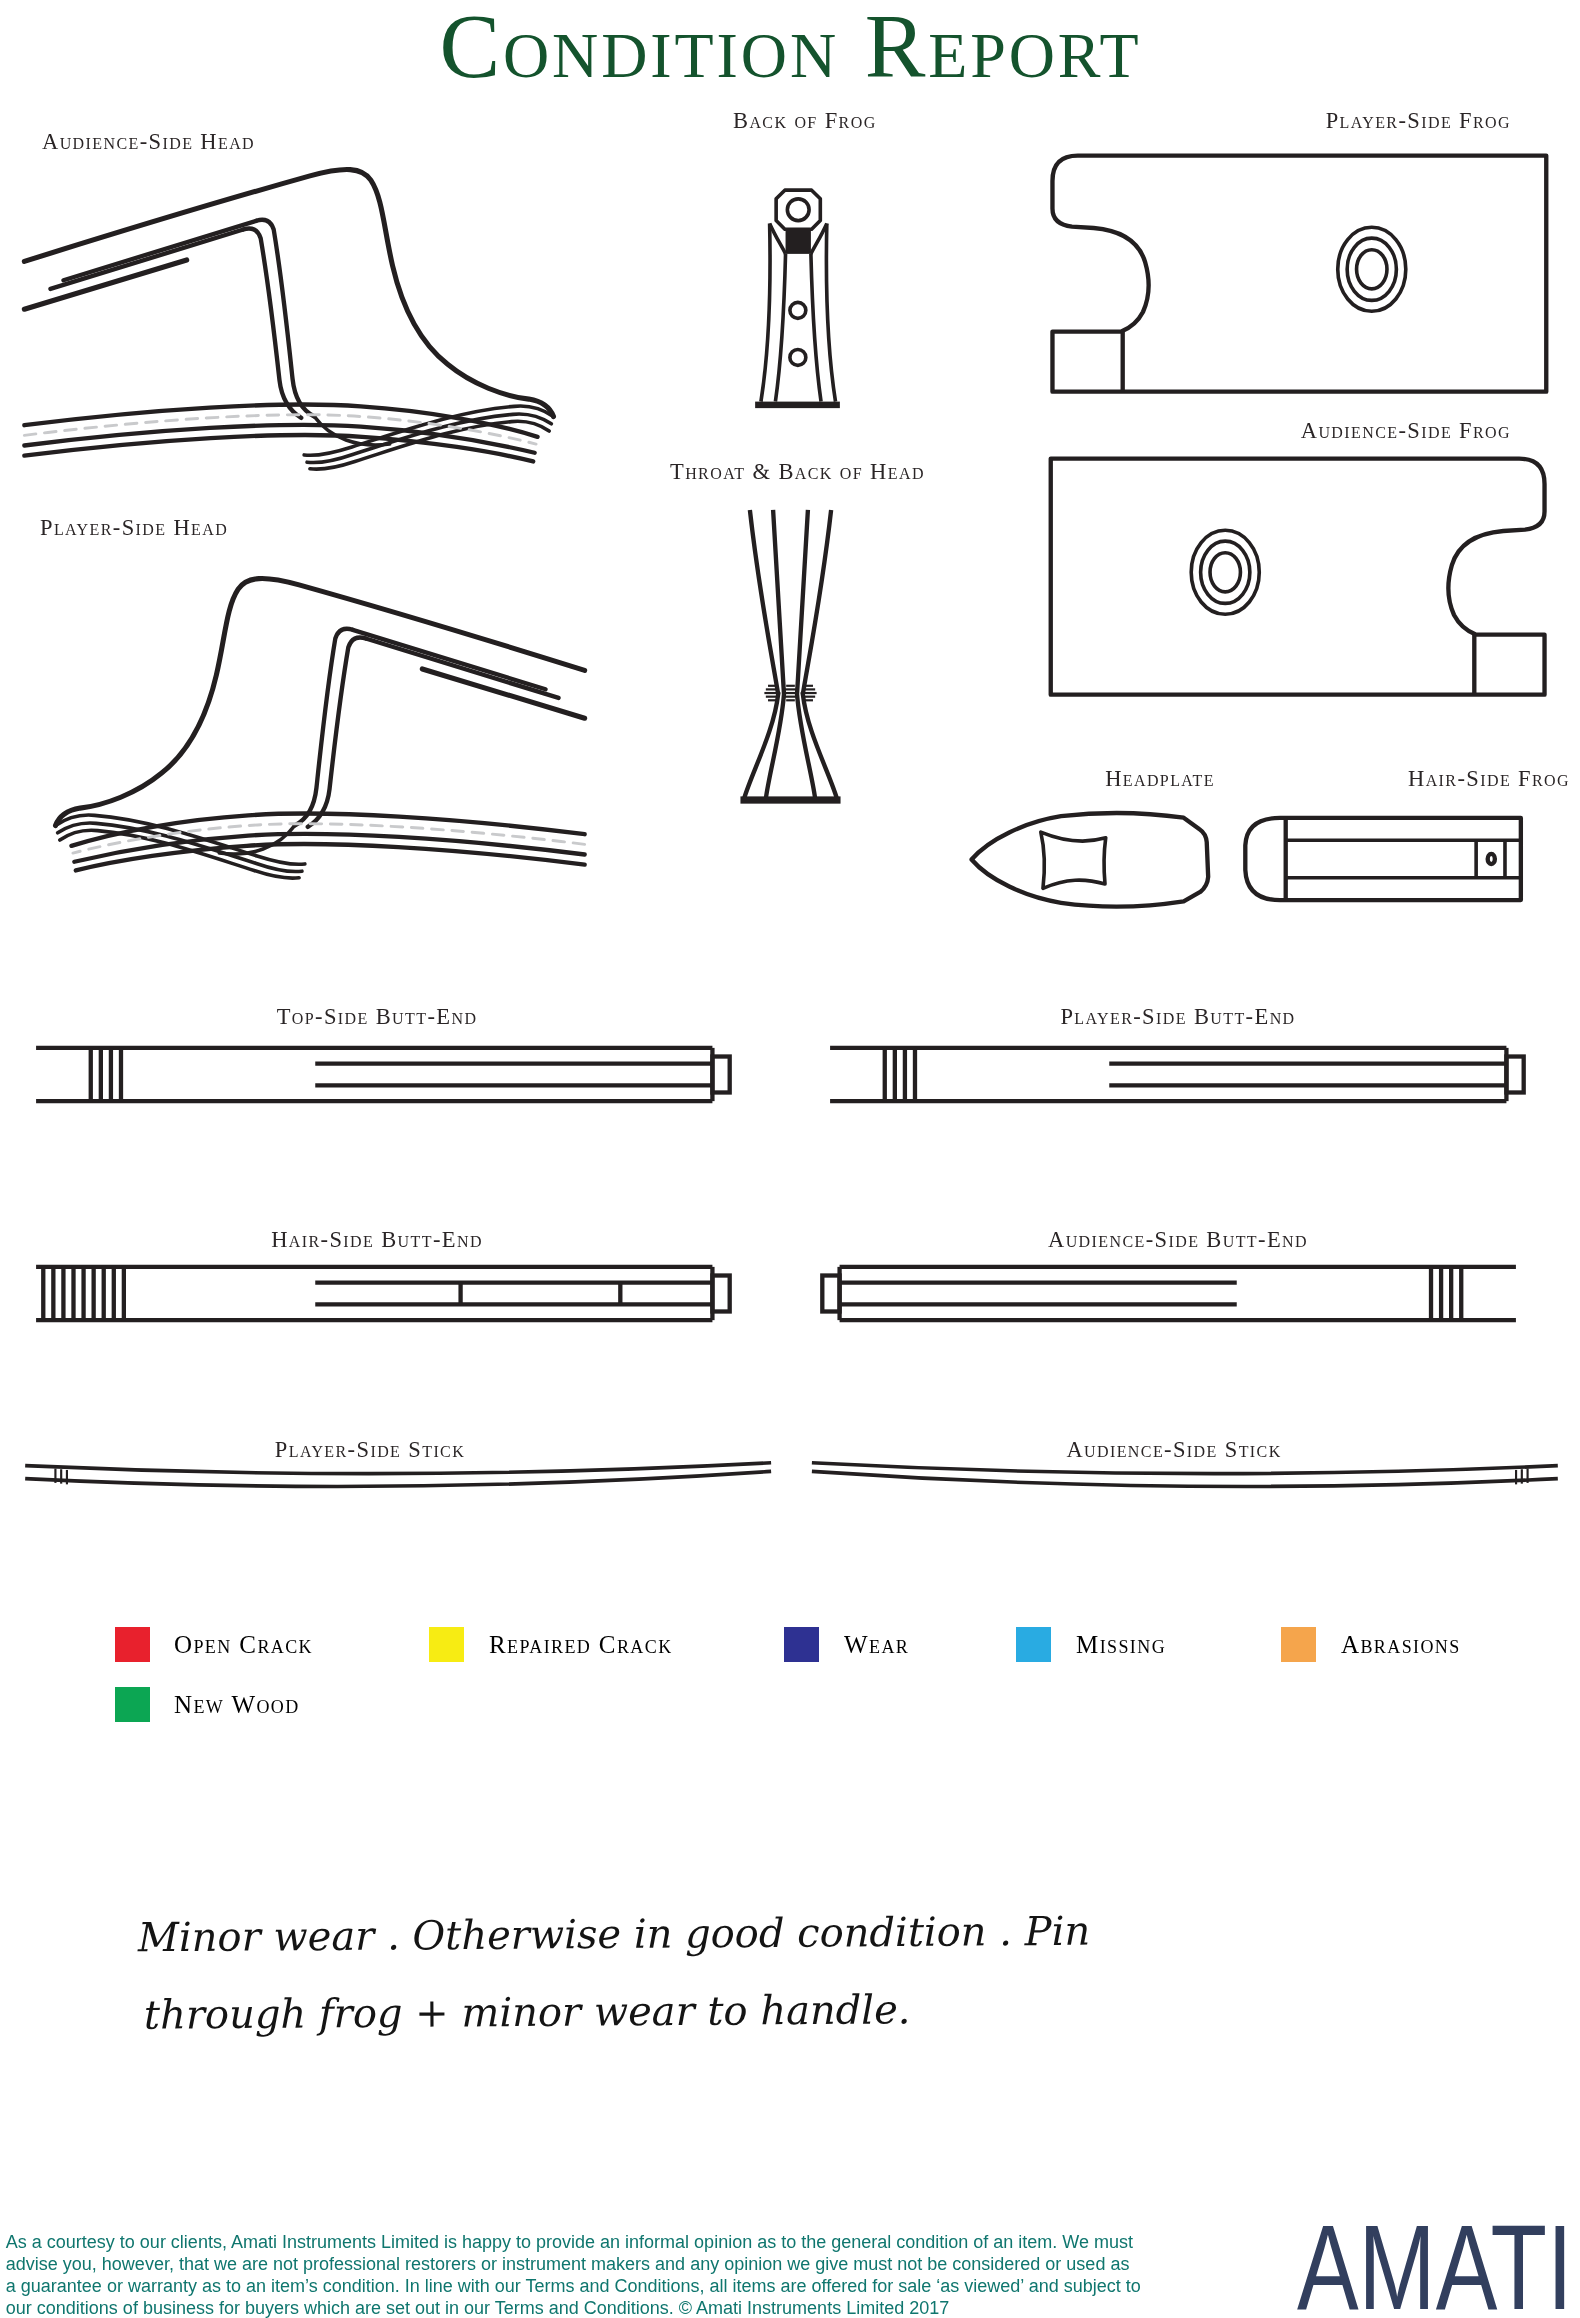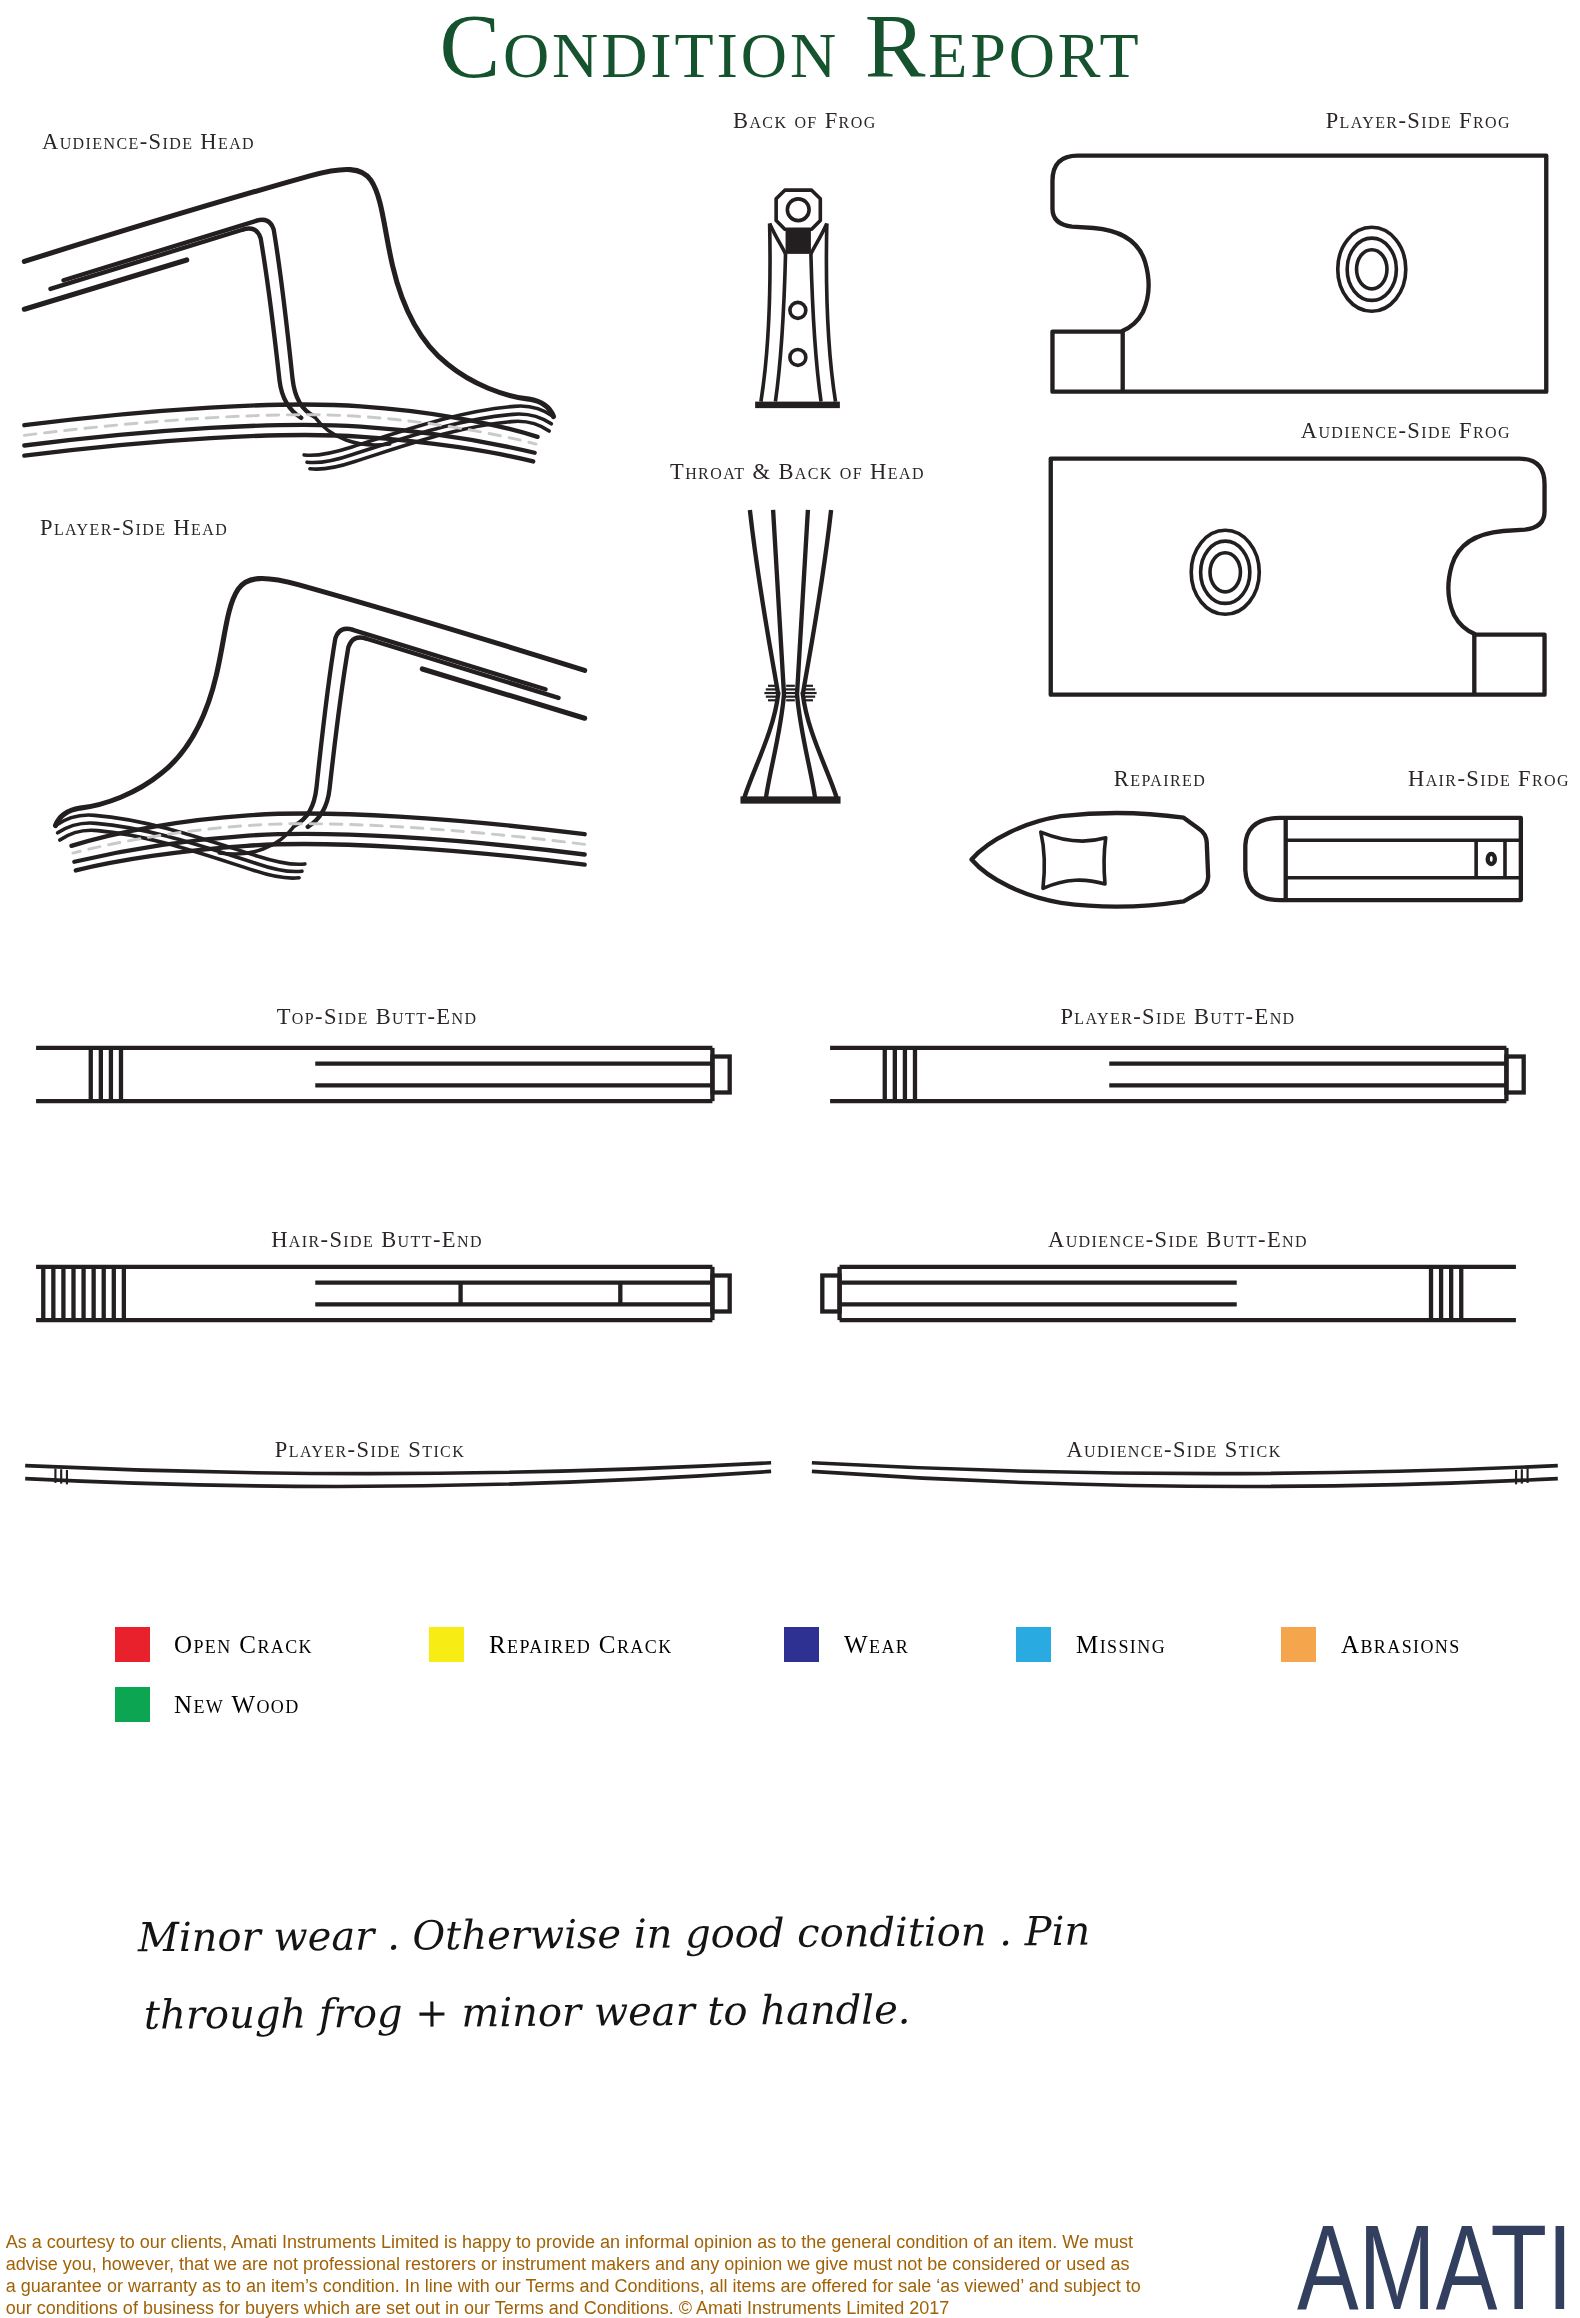--- a/index.html
+++ b/index.html
@@ -66,21 +66,21 @@
     color:#141414;
     white-space:nowrap;
     transform:rotate(-0.4deg);
   }
   .hand1{left:138px;top:1911px;}
   .hand2{left:144px;top:1989px;}
   .footer-text{
     position:absolute;left:5.8px;top:2231px;width:1160px;
     font-family:"Liberation Sans", sans-serif;
     font-size:18px;line-height:22px;
-    color:#a16207;
+    color:#0f766e;
   }
   .amati-logo{position:absolute;right:5.8px;top:2216px;width:279px;height:100px;}
   svg{display:block;}
 </style>
 </head>
 <body>
 
 <svg width="0" height="0" style="position:absolute" aria-hidden="true">
   <defs>
 
@@ -155,21 +155,21 @@
 <div class="page">
 
   <div class="title">Condition Report</div>
 
   <div class="sec-label" style="left:42px;top:122px;margin-top:8px;">Audience-Side Head</div>
   <div class="sec-label" style="left:733px;top:109px;">Back of Frog</div>
   <div class="sec-label" style="right:70px;top:109px;">Player-Side Frog</div>
   <div class="sec-label" style="right:70px;top:419px;text-align:center;">Audience-Side Frog</div>
   <div class="sec-label" style="left:40px;top:516px;">Player-Side Head</div>
   <div class="sec-label" style="left:670px;top:460px;">Throat &amp; Back of Head</div>
-  <div class="sec-label centered" style="left:1160px;top:767px;">Repaired</div>
+  <div class="sec-label centered" style="left:1160px;top:767px;">Headplate</div>
   <div class="sec-label centered" style="left:1453px;top:767px;margin-left:36px;">Hair-Side Frog</div>
   <div class="sec-label centered" style="left:377px;top:1005px;">Top-Side Butt-End</div>
   <div class="sec-label centered" style="left:1178px;top:1005px;">Player-Side Butt-End</div>
   <div class="sec-label centered" style="left:377px;top:1228px;">Hair-Side Butt-End</div>
   <div class="sec-label centered" style="left:1178px;top:1228px;">Audience-Side Butt-End</div>
   <div class="sec-label centered" style="left:370px;top:1438px;">Player-Side Stick</div>
   <div class="sec-label centered" style="left:1174px;top:1438px;">Audience-Side Stick</div>
 
   <svg class="drawing" style="left:20px;top:151px;" width="569" height="323" viewBox="0 0 785 445">
     <use href="#g-head"></use>

